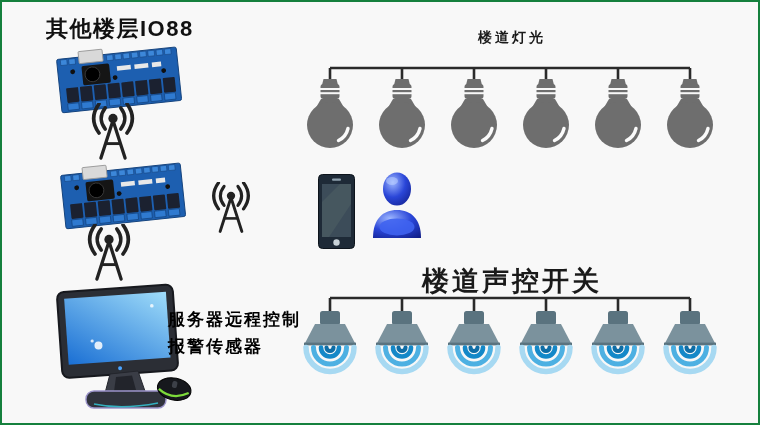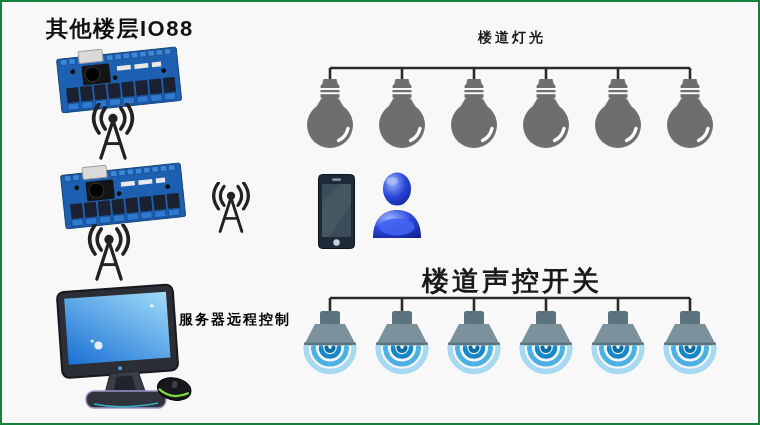--- a/index.html
+++ b/index.html
@@ -12,22 +12,22 @@
   .group-title{
     font-weight:bold;color:#1a1a1a;text-align:center;letter-spacing:3px;
   }
   #other-floor-title{left:44px;top:12px;font-size:22px;letter-spacing:1.5px;font-weight:bold;}
   #pcb-1{left:44px;top:40px;width:146px;height:74px;}
   #pcb-2{left:48px;top:156px;width:146px;height:74px;}
   #antenna-1{left:82px;top:101px;width:58px;height:58px;}
   #antenna-2{left:78px;top:222px;width:58px;height:58px;}
   #antenna-mid{left:203px;top:177px;width:52px;height:58px;}
   #server-pc{left:44px;top:276px;width:150px;height:140px;}
-  #server-caption{left:166px;top:304px;width:134px;font-size:14px;font-weight:bold;
-    line-height:27px;text-align:center;letter-spacing:2px;color:#000;}
+  #server-caption{left:166px;top:304px;width:134px;font-size:17px;font-weight:bold;
+    line-height:27px;text-align:left;letter-spacing:2px;color:#000;}
   #phone{left:316px;top:172px;width:37px;height:75px;}
   #person{left:360px;top:168px;width:70px;height:70px;}
   #light-title{left:295px;top:27px;width:430px;font-size:14px;}
   #light-network{left:295px;top:58px;width:430px;height:92px;}
   #sound-title{left:295px;top:261px;width:430px;font-size:27px;}
   #sound-network{left:295px;top:288px;width:430px;height:100px;}
 </style>
 </head>
 <body>
 
@@ -170,20 +170,21 @@
   <svg class="abs" id="antenna-2" viewBox="0 0 60 60">
       <use href="#antenna"></use>
     </svg>
 
   <svg class="abs" id="server-pc" viewBox="0 0 150 140">
       <use href="#pc"></use>
     </svg>
 
   <div class="abs" id="server-caption">
     <div>服务器远程控制</div>
+    <div>报警传感器</div>
   </div>
 
   <svg class="abs" id="antenna-mid" viewBox="0 0 60 60">
       <use href="#antenna"></use>
     </svg>
 
   <svg class="abs" id="phone" viewBox="0 0 37 75">
       <use href="#phonesym"></use>
     </svg>
 

